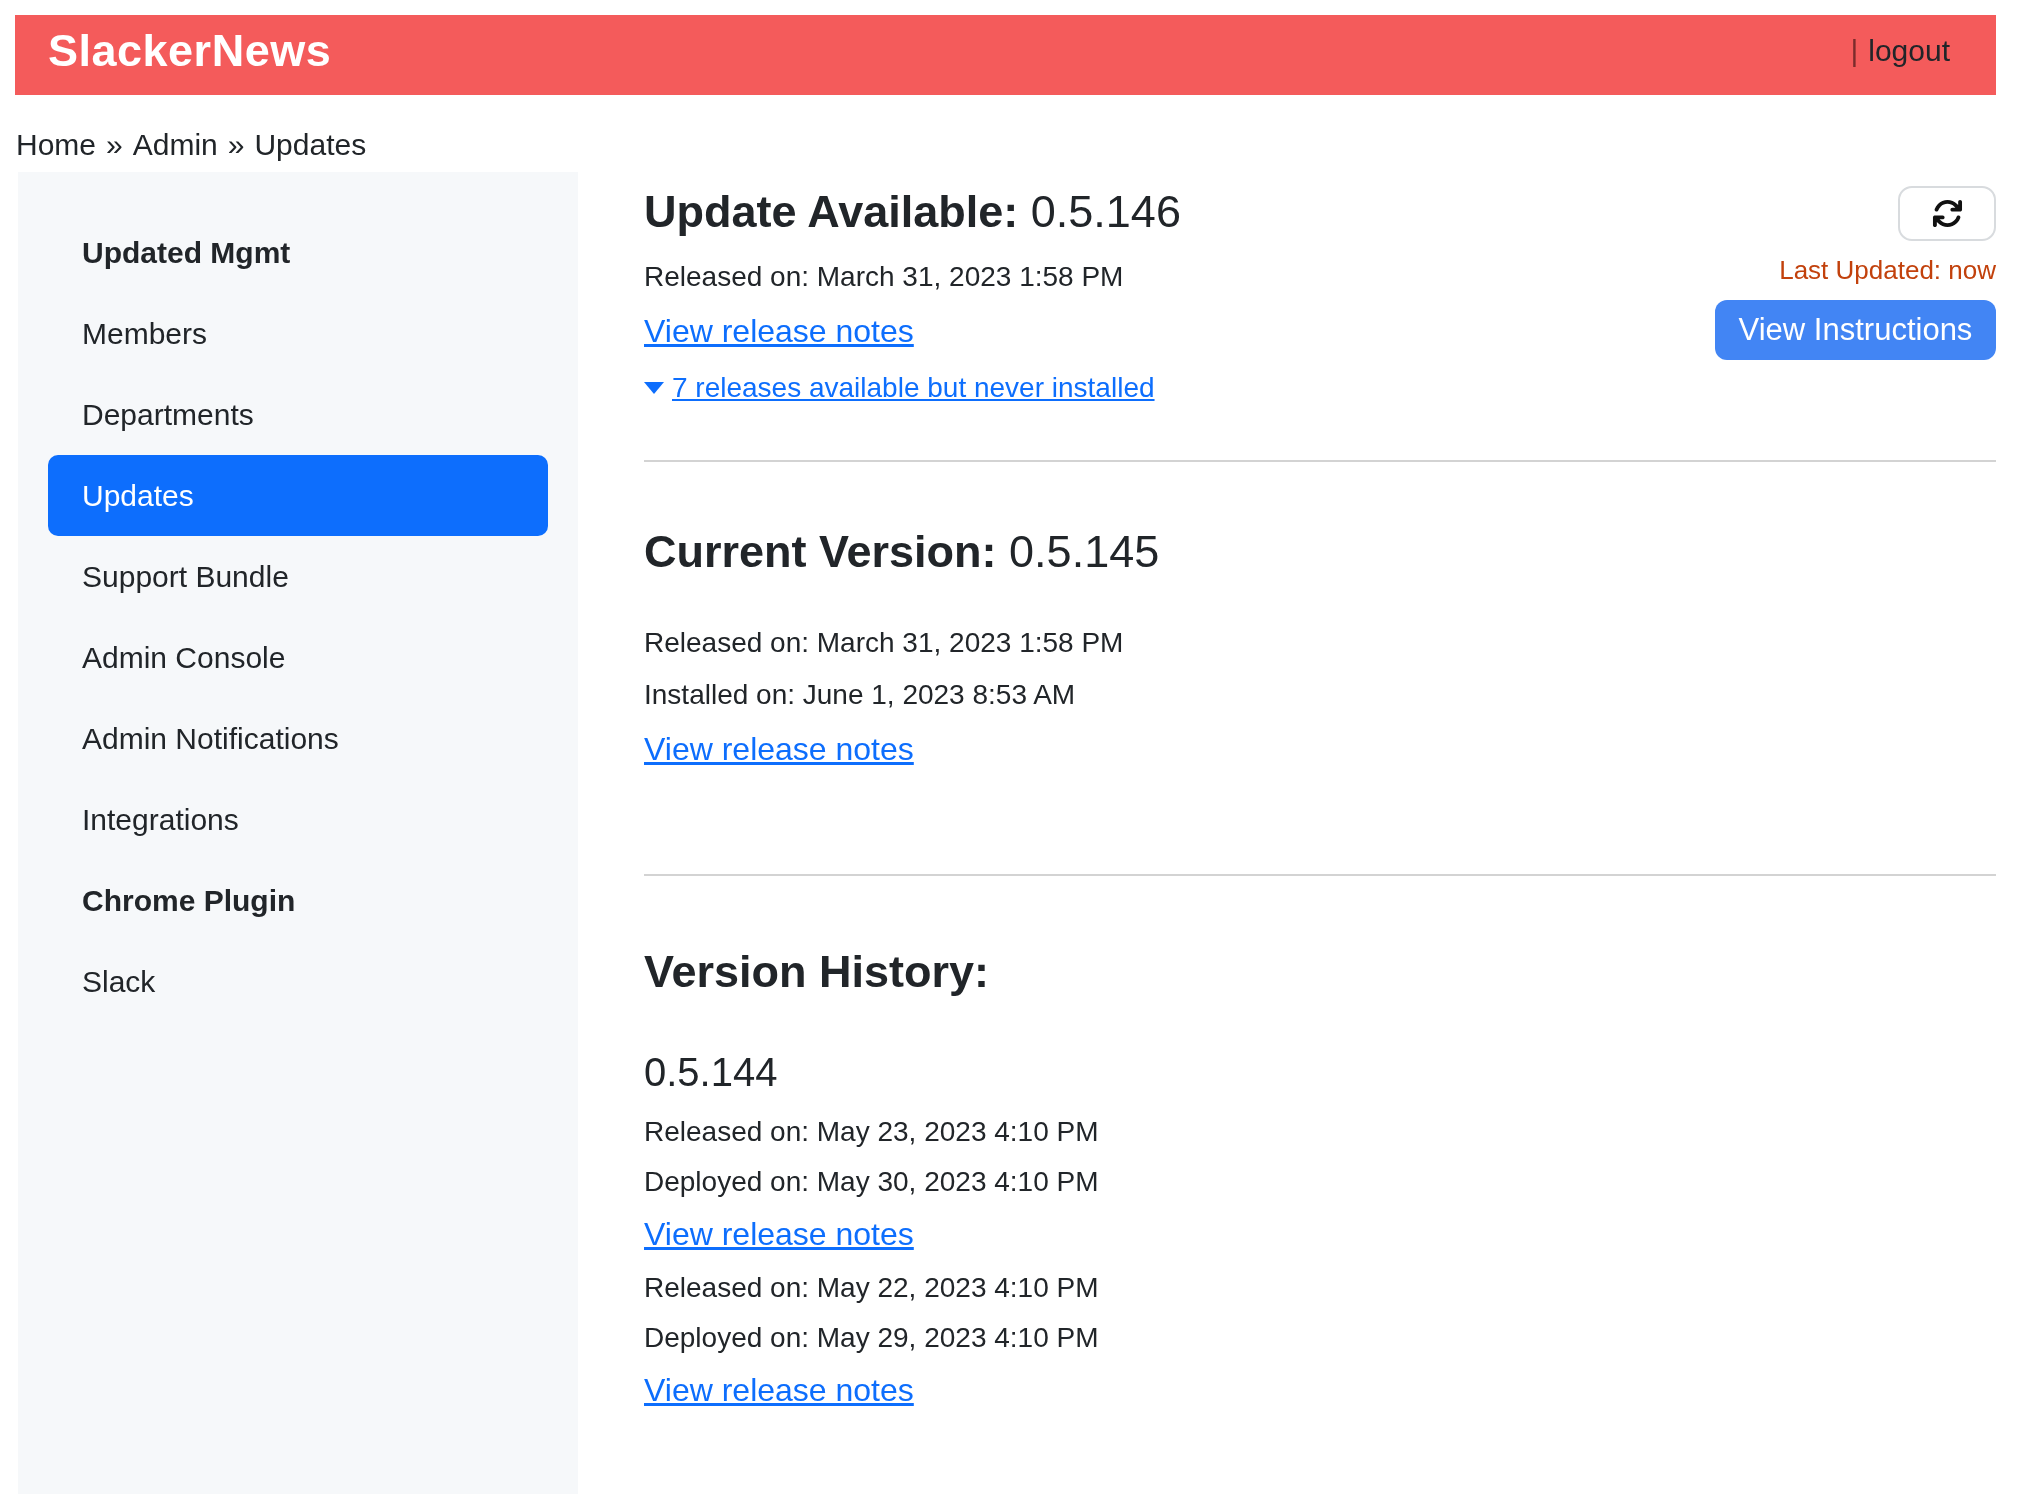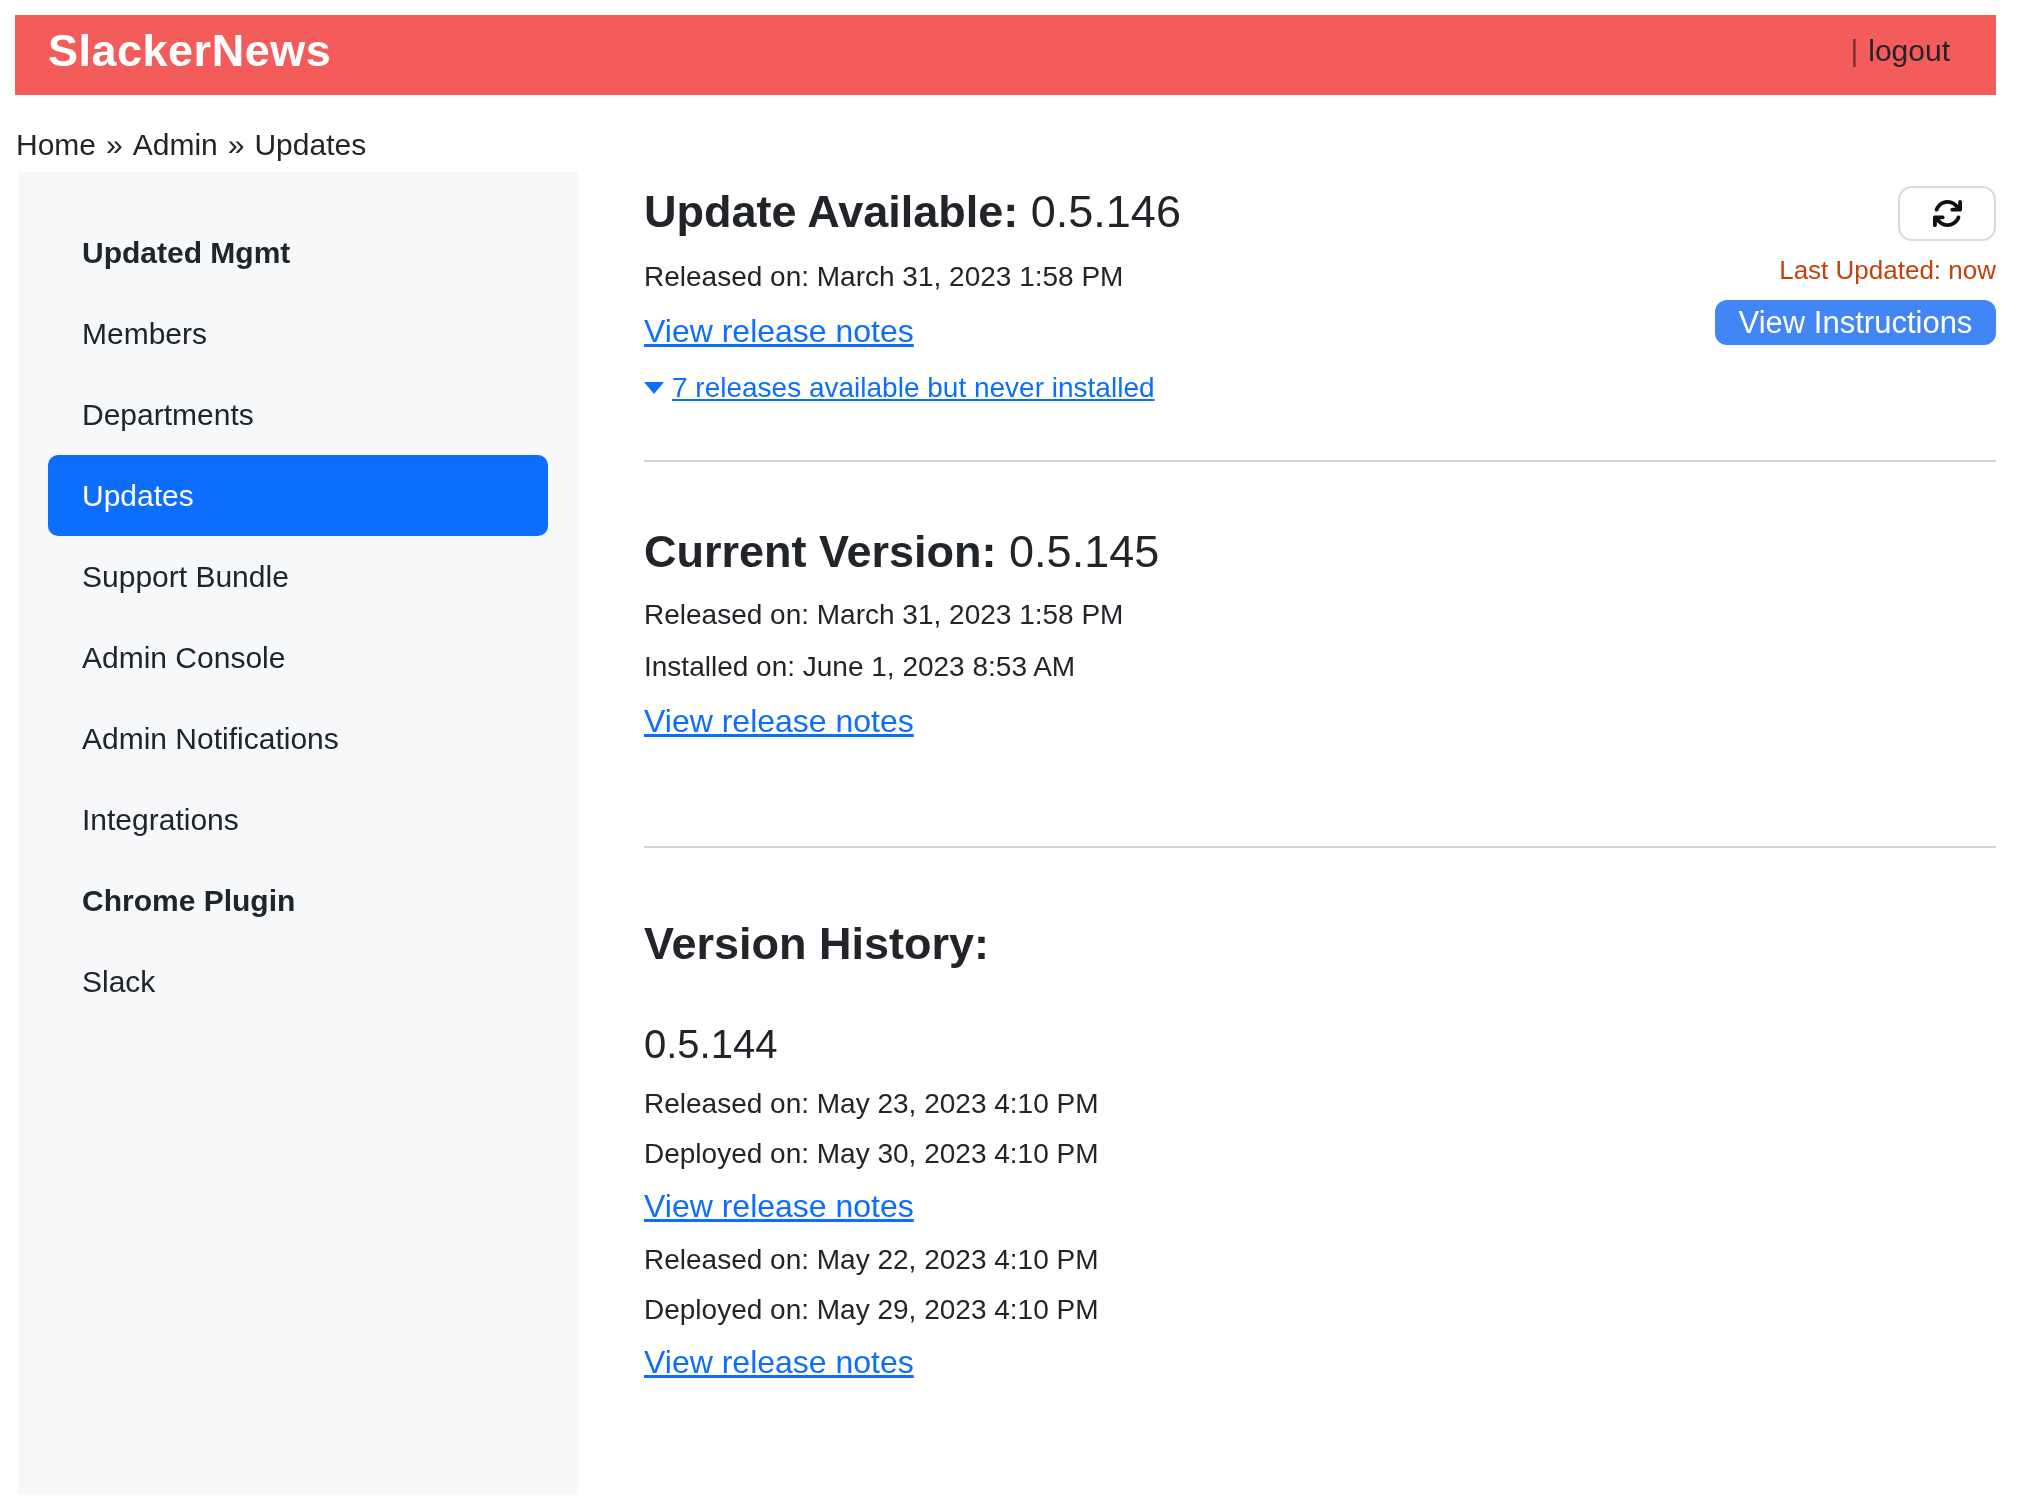--- a/index.html
+++ b/index.html
@@ -72,21 +72,21 @@
     border-right: 10px solid transparent;
     border-top: 12px solid #0d6efd;
     margin-right: 8px;
     display: inline-block;
   }
 
   .divider { border: none; border-top: 2px solid #d3d3d3; margin: 0; }
   .divider.first { margin-top: 56px; }
   .divider.second { margin-top: 88px; }
 
-  .current-heading { margin-top: 64px; margin-bottom: 20px; }
+  .current-heading { margin-top: 64px; margin-bottom: 48px; }
   .history-heading { margin-top: 70px; margin-bottom: 0; }
 
   .entry-version { font-size: 40px; font-weight: 400; margin: 52px 0 20px 0; }
   .entry-version.tight { margin-top: 44px; }
   .entry .meta { margin-bottom: 16px; }
 
   
   .controls { display: flex; flex-direction: column; align-items: flex-end; flex-shrink: 0; }
   .refresh-btn {
     width: 98px; height: 55px;
@@ -94,21 +94,21 @@
     border: 2px solid #d8dbde;
     border-radius: 14px;
     display: flex; align-items: center; justify-content: center;
     cursor: pointer;
     padding: 0;
   }
   .refresh-btn svg { width: 31px; height: 31px; fill: #111111; }
   .last-updated { font-size: 26px; margin-top: 14px; color: #c2410c; }
   .instructions-btn {
     margin-top: 14px;
-    width: 281px; height: 45px;
+    width: 281px; height: 60px;
     background: #4285f4;
     color: #ffffff;
     font-size: 31px;
     font-family: "Liberation Sans", "DejaVu Sans", sans-serif;
     border: none; border-radius: 12px;
     cursor: pointer;
   }
 </style>
 </head>
 <body>

